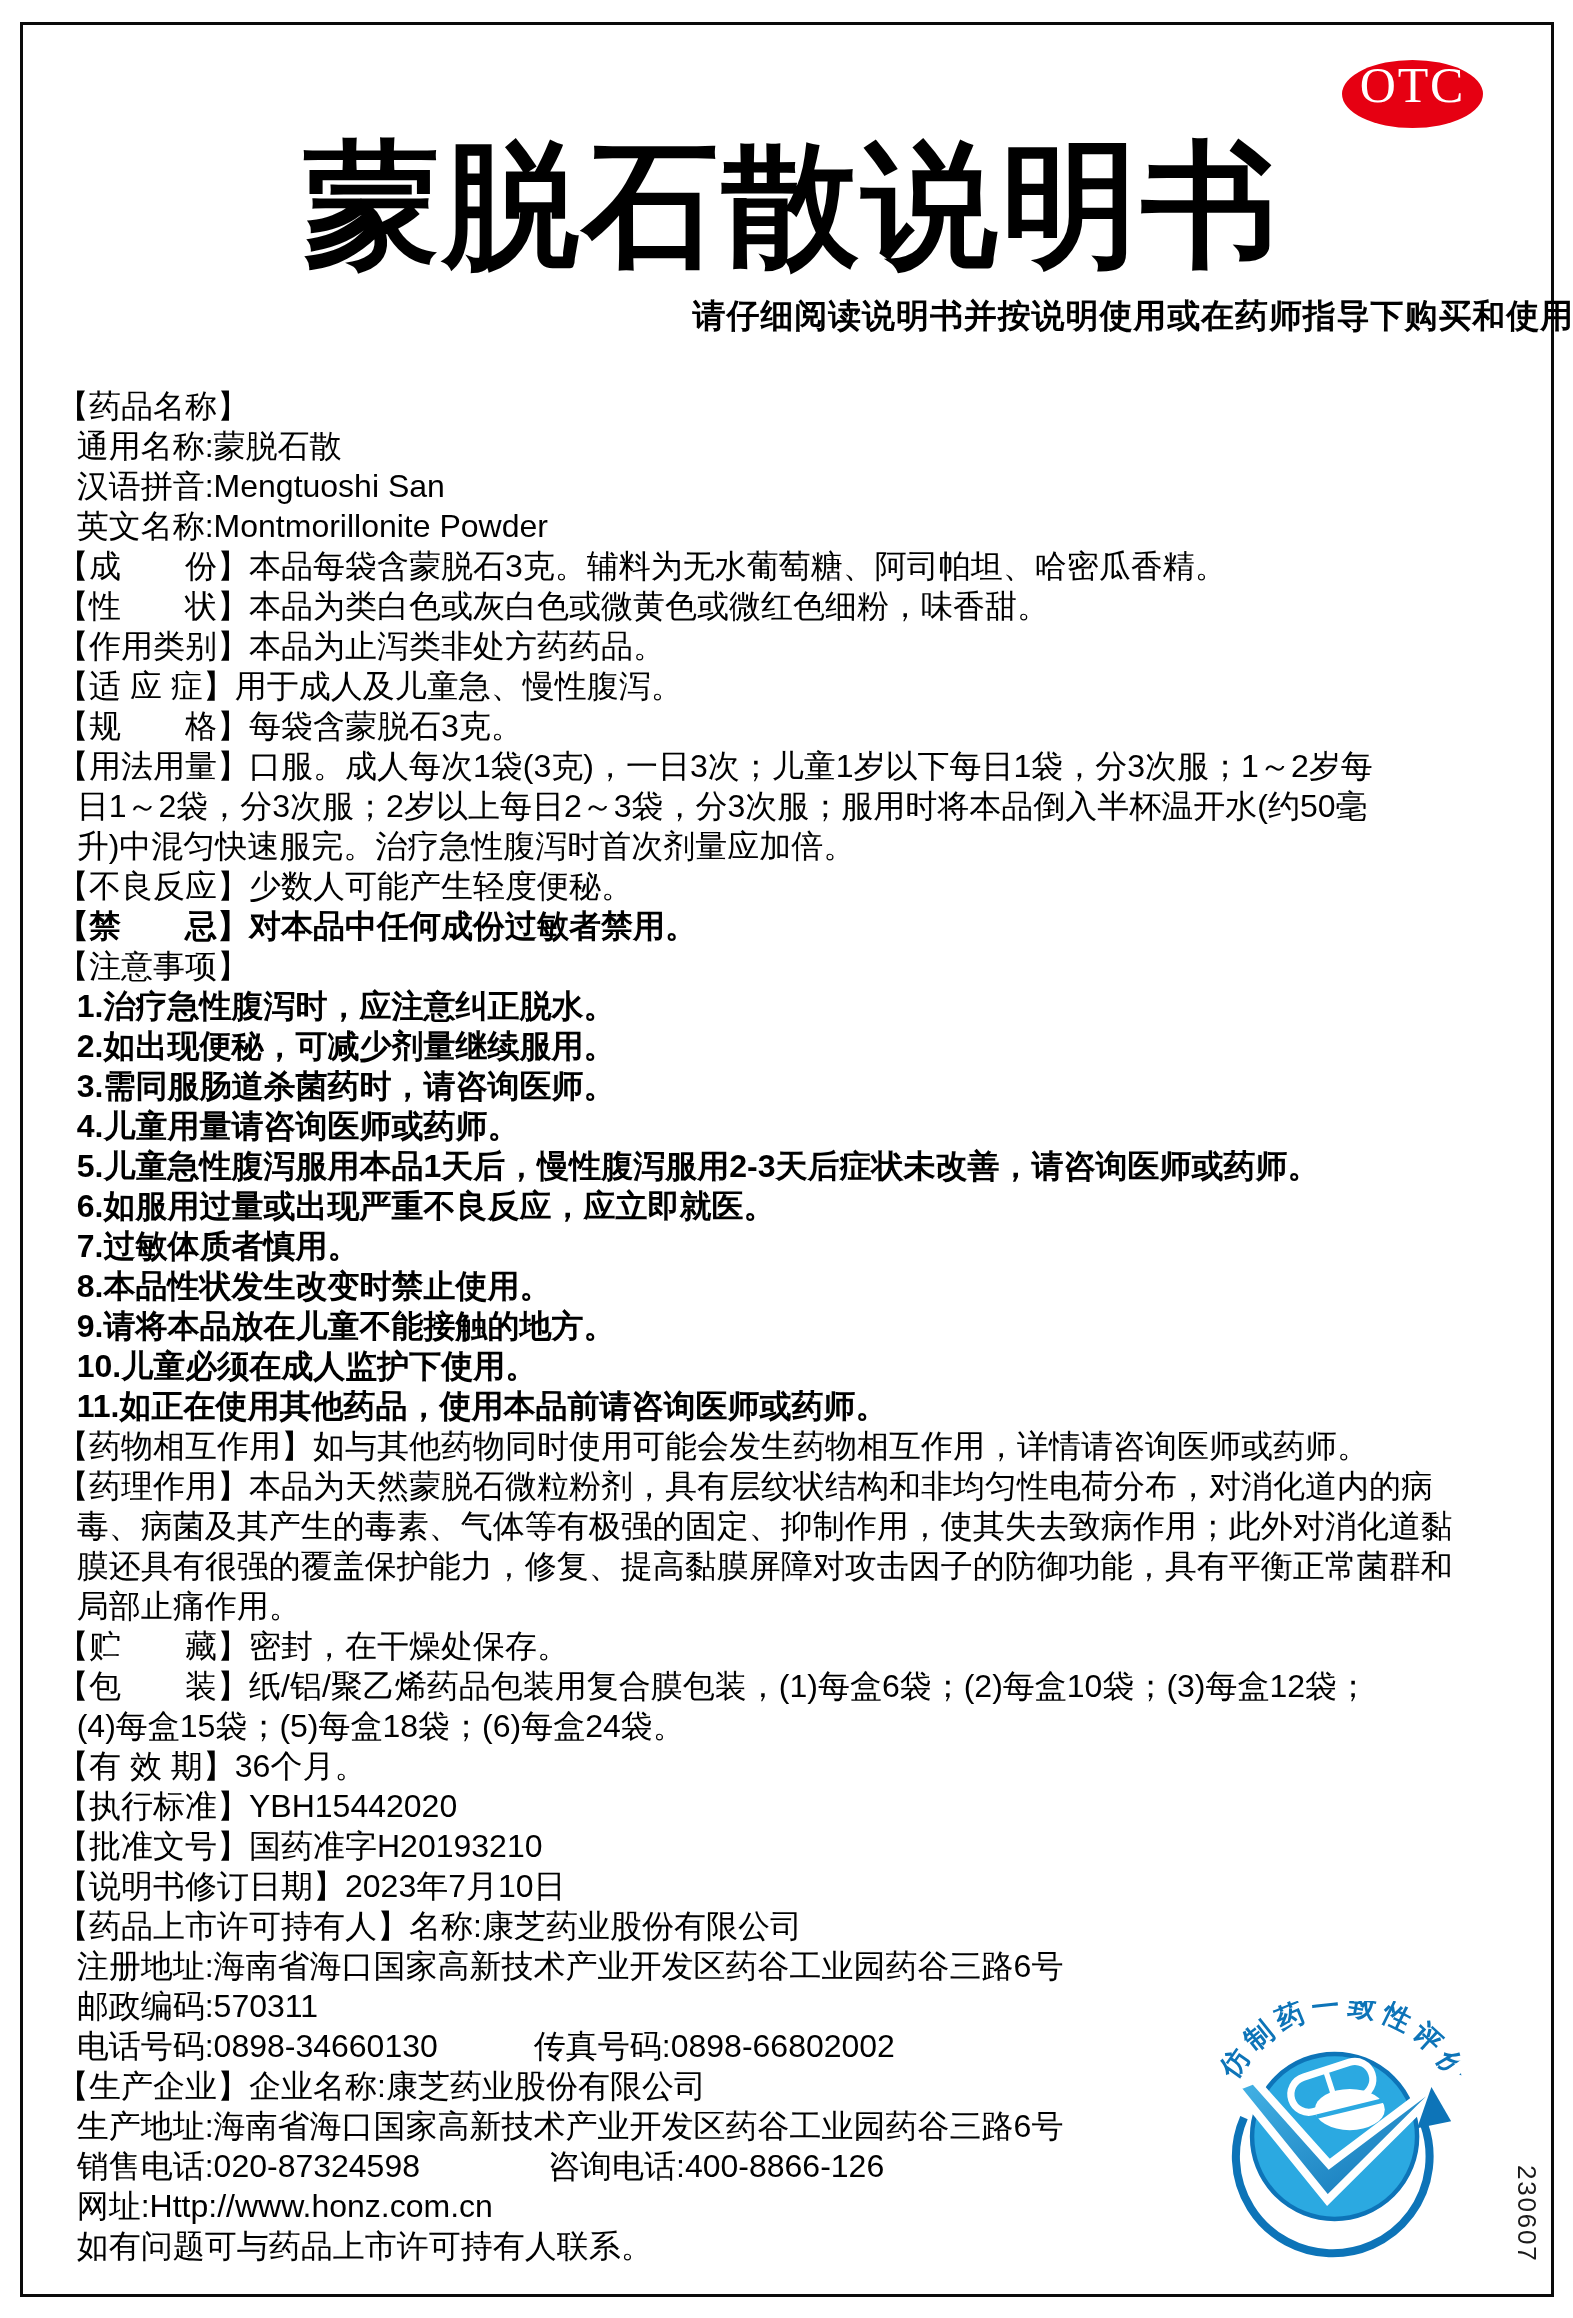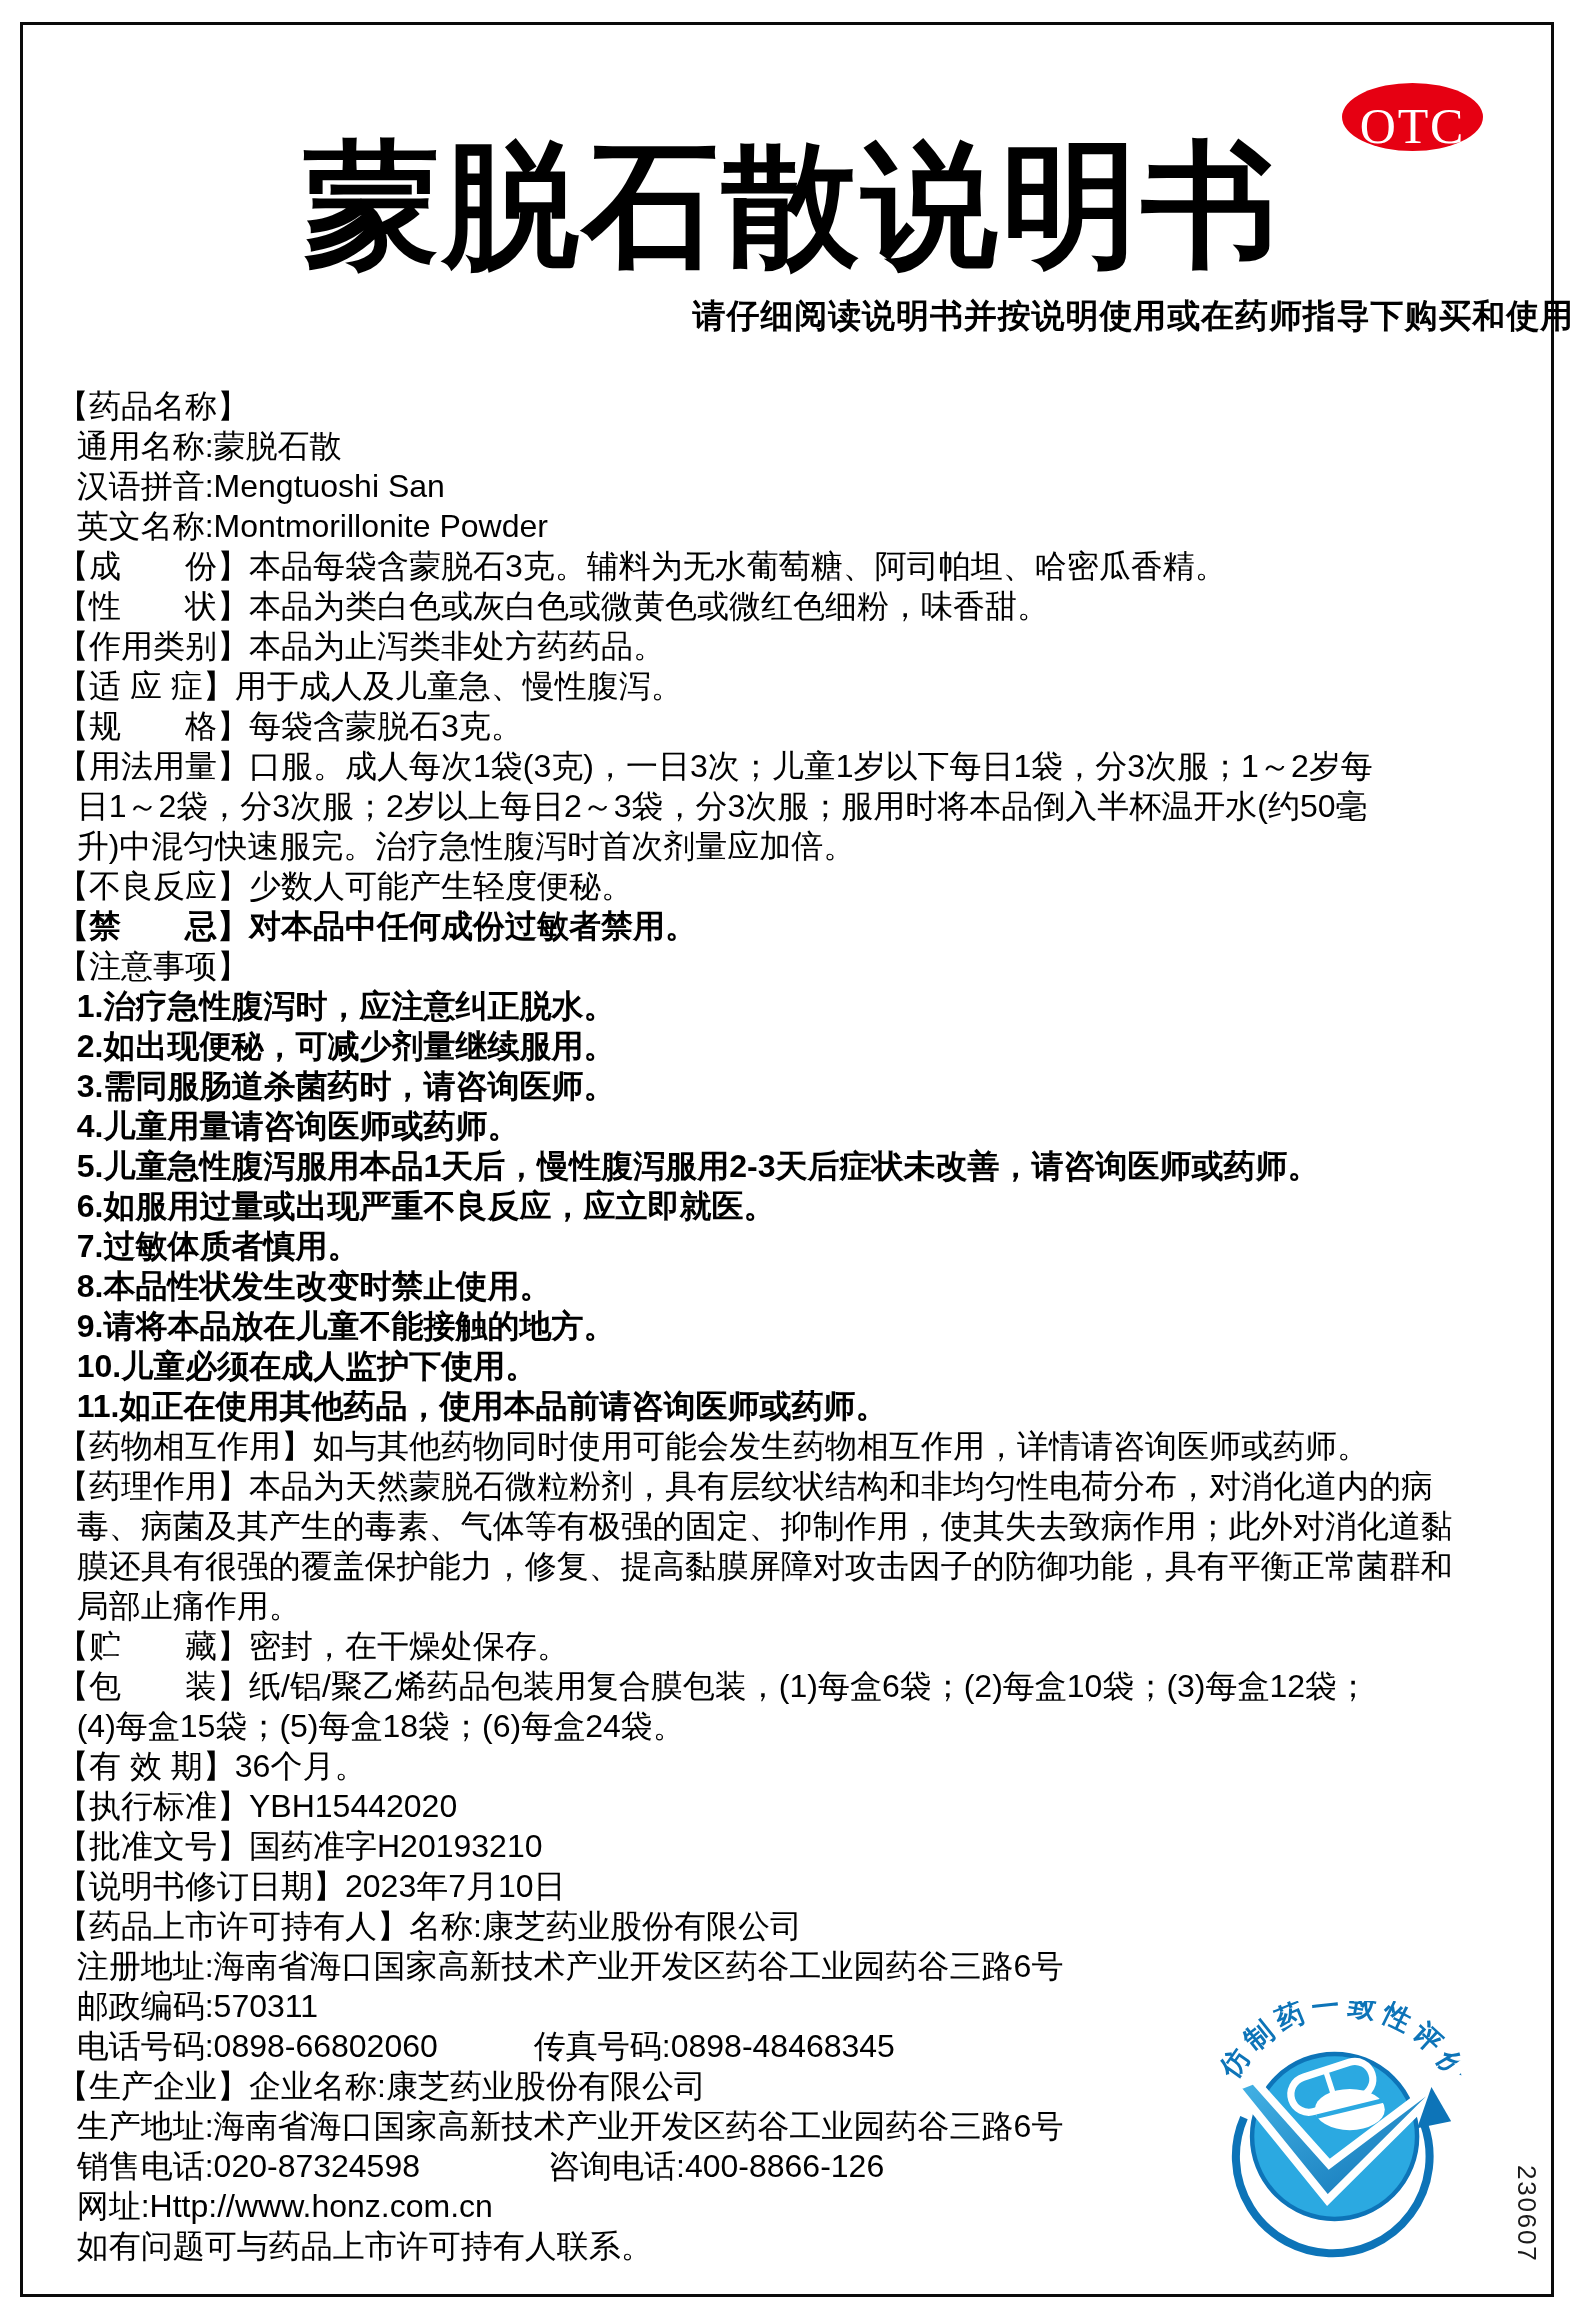--- a/index.html
+++ b/index.html
@@ -18,24 +18,24 @@
     color:var(--ink);
   }
   .frame{
     position:absolute;
     left:19.7px;right:19.7px;top:22.4px;bottom:22.4px;
     border:3.6px solid #0a0a0a;
     box-sizing:border-box;
   }
   .otc-badge{
     position:absolute;
-    left:1342px;top:83px;width:141px;height:68px;
+    left:1342px;top:60px;width:141px;height:68px;
     background:var(--otc-red);
     border-radius:50%;
-    display:flex;align-items:flex-end;justify-content:center;
+    display:flex;align-items:flex-start;justify-content:center;
   }
   .otc-badge span{
     color:#fff;
     font-family:"Liberation Serif","DejaVu Serif",serif;
     font-size:50px;line-height:1;letter-spacing:1.8px;
   }
   .title{
     position:absolute;
     top:127px;left:5px;width:100%;
     text-align:center;
@@ -128,21 +128,21 @@
       <div class="line">【贮　　藏】密封，在干燥处保存。</div>
       <div class="line">【包　　装】纸/铝/聚乙烯药品包装用复合膜包装，(1)每盒6袋；(2)每盒10袋；(3)每盒12袋；</div>
       <div class="line indent">(4)每盒15袋；(5)每盒18袋；(6)每盒24袋。</div>
       <div class="line">【有 效 期】36个月。</div>
       <div class="line">【执行标准】YBH15442020</div>
       <div class="line">【批准文号】国药准字H20193210</div>
       <div class="line">【说明书修订日期】2023年7月10日</div>
       <div class="line">【药品上市许可持有人】名称:康芝药业股份有限公司</div>
       <div class="line indent">注册地址:海南省海口国家高新技术产业开发区药谷工业园药谷三路6号</div>
       <div class="line indent">邮政编码:570311</div>
-      <div class="line indent">电话号码:0898-66802060　　　传真号码:0898-48468345</div>
+      <div class="line indent">电话号码:0898-34660130　　　传真号码:0898-66802002</div>
       <div class="line">【生产企业】企业名称:康芝药业股份有限公司</div>
       <div class="line indent">生产地址:海南省海口国家高新技术产业开发区药谷工业园药谷三路6号</div>
       <div class="line indent">销售电话:020-87324598　　　　咨询电话:400-8866-126</div>
       <div class="line indent">网址:Http://www.honz.com.cn</div>
       <div class="line indent">如有问题可与药品上市许可持有人联系。</div>
     </div>
 
   <svg class="stamp" viewBox="0 0 310 310" xmlns="http://www.w3.org/2000/svg">
     <defs>
       <linearGradient id="checkGrad" x1="0" y1="0" x2="1" y2="1">

